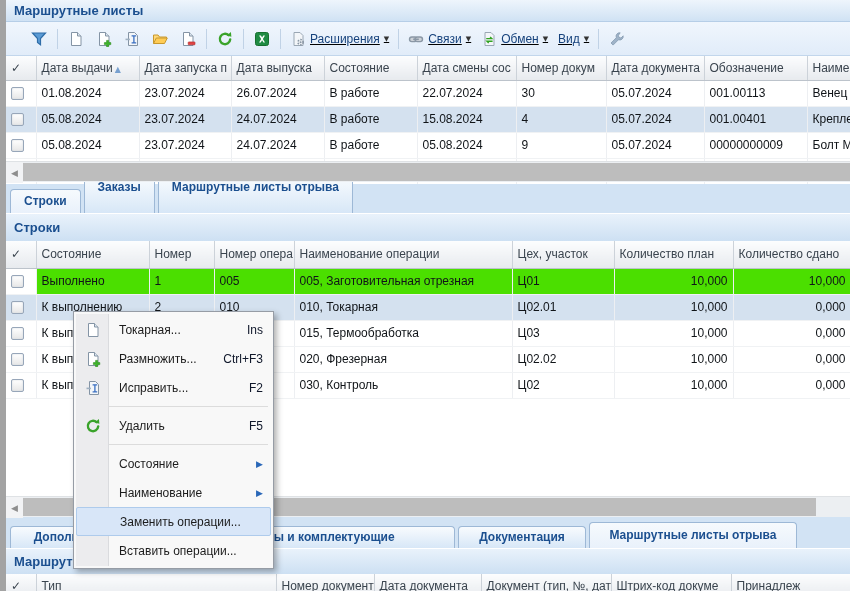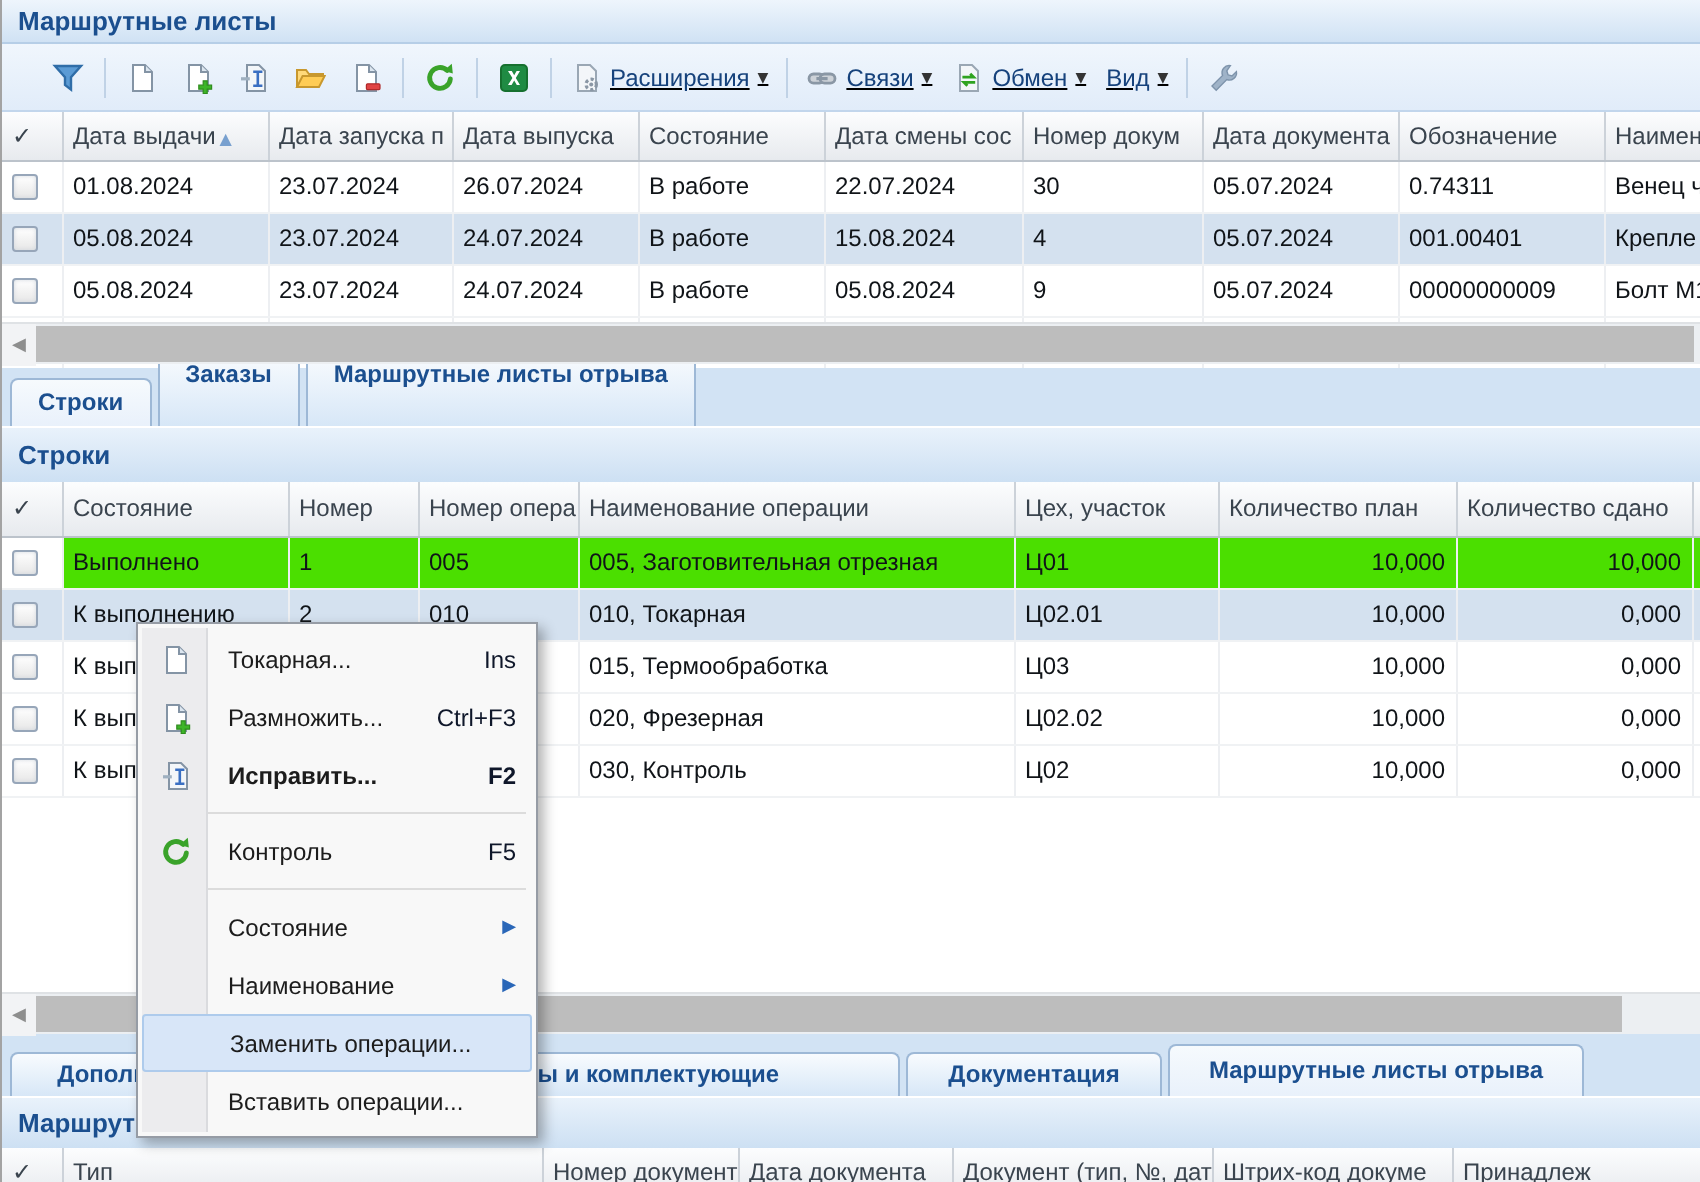--- a/index.html
+++ b/index.html
@@ -1,20 +1,20 @@
 <!DOCTYPE html>
 <html><head>
 <meta charset="utf-8">
 <style>
   * { margin:0; padding:0; box-sizing:border-box; }
   html,body { background:#ffffff; }
   #app {
     position:relative; width:850px; height:591px; overflow:hidden;
     background:#d2e3f4; font-family:"Liberation Sans", sans-serif; font-size:12px;
-    border-left:1px solid #a3a3a3;
+    border-left:6px solid #a3a3a3;
   }
   
   .titlebar {
     position:absolute; left:0; top:0; width:850px; height:22px;
     background:linear-gradient(#eef5fc,#d0e2f4); border-bottom:1px solid #b6cee7;
     color:#1b4f8f; font-weight:bold; font-size:13px; line-height:21px; padding-left:8px;
   }
   
   .toolbar {
     position:absolute; left:0; top:22px; width:850px; height:34px;
@@ -85,21 +85,21 @@
   #menu {
     position:absolute; left:67px; top:311px; width:201px; z-index:50;
     background:#f8f8f8; border:1px solid #969ca5; box-shadow:3px 3px 6px rgba(0,0,0,0.3);
     padding:3px 2px;
   }
   #menu .gutter { position:absolute; left:2px; top:2px; bottom:2px; width:33px; background:#ececee; border-right:1px solid #dadbde; }
   .mi { position:relative; height:29px; display:flex; align-items:center; padding-left:43px; padding-right:8px; color:#1c1c1c; }
   .mi .mico { position:absolute; left:8px; top:50%; transform:translateY(-50%); width:18px; height:18px;
               display:flex; align-items:center; justify-content:center; }
   .mi .sc { margin-left:auto; color:#0f172a; }
-  .mi.boldi .lbl, .mi.boldi .sc { font-weight:bold; }
+  .mi.boldi .lbl, .mi.boldi .sc { font-weight:normal; }
   .mi.hot { background:#d8e6f8; border:1px solid #aecbec; border-radius:2px; }
   .msep { height:1px; background:#dcdcdc; margin:4px 3px; }
   .subarr { margin-left:auto; color:#2a67b8; font-family:"DejaVu Sans", sans-serif; font-size:9px; }
 </style>
 </head>
 <body>
 
 <div id="app">
 
   <div class="titlebar">
@@ -233,21 +233,21 @@
       <tbody>
         <tr>
           <td class="cbx"><span class="checkbox"></span></td>
           <td>01.08.2024</td>
           <td>23.07.2024</td>
           <td>26.07.2024</td>
           <td>В работе</td>
           <td>22.07.2024</td>
           <td>30</td>
           <td>05.07.2024</td>
-          <td>0.74311</td>
+          <td>001.00113</td>
           <td>Венец ч</td>
         </tr>
         <tr class="sel">
           <td class="cbx"><span class="checkbox"></span></td>
           <td>05.08.2024</td>
           <td>23.07.2024</td>
           <td class="active">24.07.2024</td>
           <td>В работе</td>
           <td>15.08.2024</td>
           <td>4</td>
@@ -462,21 +462,21 @@
       <span class="sc">F2</span>
     </div>
     <div class="msep"></div>
     <div class="mi">
       <span class="mico">
           <svg viewBox="0 0 16 16" width="16" height="16">
             <path d="M13.2 8.4a5.2 5.2 0 1 1-1.6-4.2" fill="none" stroke="#3aa32a" stroke-width="2.4" stroke-linecap="round"></path>
             <path d="M13.9 0.9l.5 4.8-4.6-1.3z" fill="#3aa32a"></path>
           </svg>
         </span>
-      <span class="lbl">Контроль</span>
+      <span class="lbl">Удалить</span>
       <span class="sc">F5</span>
     </div>
     <div class="msep"></div>
     <div class="mi">
       <span class="lbl">Состояние</span>
       <span class="subarr">▶</span>
     </div>
     <div class="mi">
       <span class="lbl">Наименование</span>
       <span class="subarr">▶</span>

